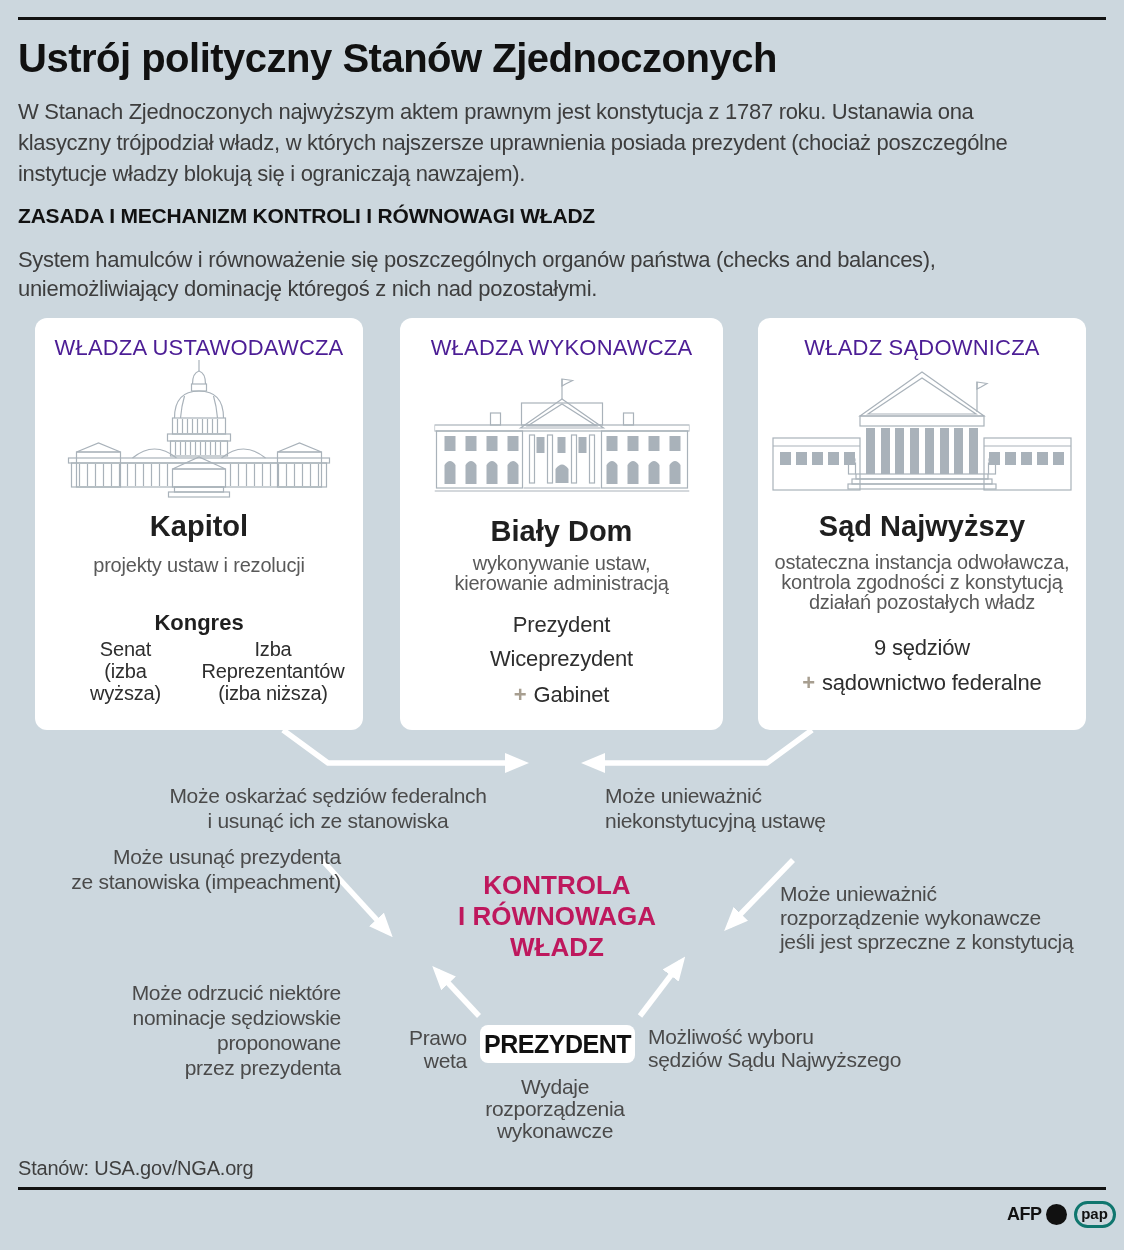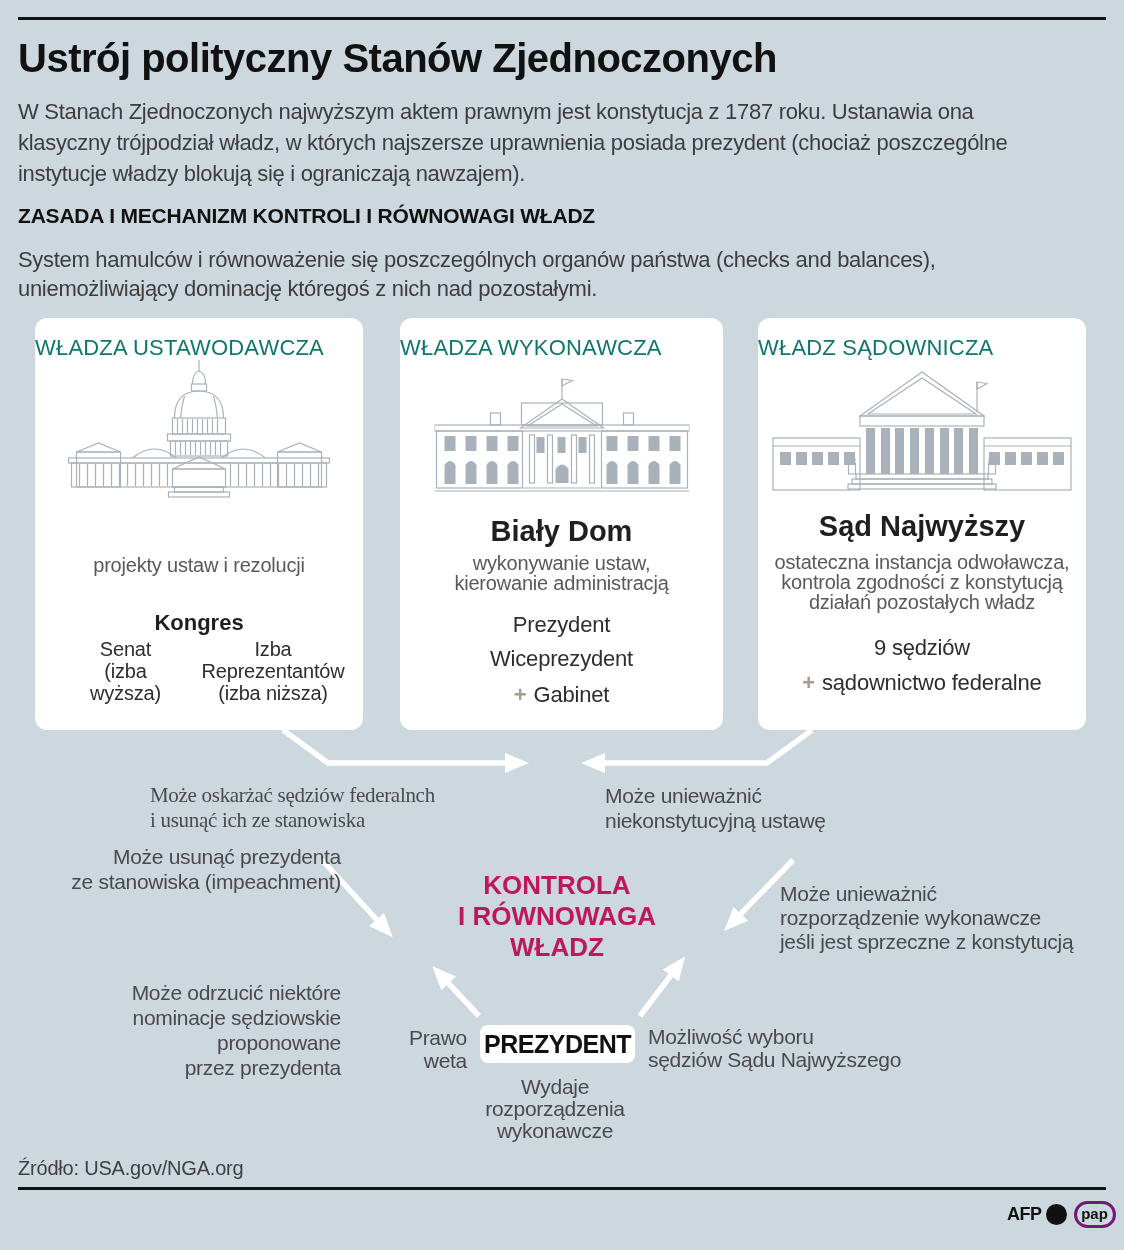--- a/index.html
+++ b/index.html
@@ -13,39 +13,39 @@
   .rule{position:absolute;left:18px;width:1088px;height:3px;background:#121212;}
   .page-title{left:18px;top:36px;font-size:40px;font-weight:700;color:#111;letter-spacing:-0.5px;}
   .intro{left:18px;top:96px;width:1095px;font-size:22px;line-height:31px;color:#3d3d3d;letter-spacing:-0.3px;}
   .sec-head{left:18px;top:204px;font-size:21px;font-weight:800;color:#111;letter-spacing:-0.2px;}
   .sec-desc{left:18px;top:235px;width:1095px;font-size:22px;line-height:29px;color:#3d3d3d;letter-spacing:-0.3px;margin-top:10px;}
 
   .card{position:absolute;top:318px;height:412px;background:#fff;border-radius:12px;}
   .card1{left:35px;width:328px;}
   .card2{left:400px;width:323px;}
   .card3{left:758px;width:328px;}
-  .card-title{position:absolute;top:17px;left:0;right:0;font-size:22px;color:#0f766e;letter-spacing:0.2px;}
+  .card-title{position:absolute;top:17px;left:0;right:0;text-align:center;font-size:22px;color:#4c1d95;letter-spacing:0.2px;}
   .bsvg{position:absolute;left:50%;transform:translateX(-50%);}
   .card-name{position:absolute;left:0;right:0;text-align:center;font-size:29px;font-weight:600;color:#1f1f1f;}
   .card-desc{position:absolute;left:0;right:0;text-align:center;font-size:20px;line-height:20px;color:#595959;letter-spacing:-0.2px;}
   .card-sub{position:absolute;left:0;right:0;text-align:center;font-size:22px;font-weight:700;color:#1f1f1f;}
   .card-item{position:absolute;left:0;right:0;text-align:center;font-size:22px;color:#2e2e2e;letter-spacing:-0.2px;}
   .plus{color:#a79e90;font-weight:700;margin-right:7px;}
   .col{position:absolute;text-align:center;font-size:20px;line-height:22px;color:#2e2e2e;letter-spacing:-0.2px;}
 
   .ann{position:absolute;font-size:21px;line-height:25px;color:#4a4a4a;letter-spacing:-0.3px;}
   .kontrola{position:absolute;left:457px;top:870px;width:200px;text-align:center;
     font-size:26px;line-height:31px;font-weight:700;color:#be185d;}
   .president-box{position:absolute;left:480px;top:1025px;width:155px;height:38px;background:#fff;border-radius:8px;
     text-align:center;line-height:38px;font-size:25px;font-weight:700;color:#111;letter-spacing:-0.5px;}
   .source{position:absolute;left:18px;top:1157px;font-size:20px;color:#3f3f3f;letter-spacing:-0.2px;}
   .logos{position:absolute;left:1007px;top:1201px;display:flex;align-items:center;gap:4px;}
   .afp-text{font-size:18px;font-weight:800;color:#111;letter-spacing:-0.5px;}
   .afp-dot{width:21px;height:21px;border-radius:50%;background:#111;}
-  .pap-oval{width:36px;height:21px;border:3px solid #701a75;border-radius:14px;margin-left:3px;
+  .pap-oval{width:36px;height:21px;border:3px solid #0f766e;border-radius:14px;margin-left:3px;
     font-size:15px;font-weight:700;color:#111;text-align:center;line-height:20px;letter-spacing:0;}
   svg.overlay{position:absolute;left:0;top:0;pointer-events:none;}
 </style>
 </head>
 <body>
 
 <div class="canvas">
 
   <div class="rule" style="top:17px;"></div>
 
@@ -130,20 +130,21 @@
 
         <path d="M108,60 Q108,33 132.5,33 Q157,33 157,60"></path>
         <path d="M118,38 Q115,48 114,60"></path>
           <path d="M147,38 Q150,48 151,60"></path>
 
         <rect x="125" y="26" width="15" height="7"></rect>
         <path d="M126,26 Q126,15 132.5,13 Q139,15 139,26"></path>
         <line x1="132.5" y1="2" x2="132.5" y2="13"></line>
       </g>
     </svg>
+    <div class="card-name" style="top:192px;">Kapitol</div>
     <div class="card-desc" style="top:237px;">projekty ustaw i rezolucji</div>
     <div class="card-sub" style="top:292px;">Kongres</div>
     <div class="col pre" style="left:18px;top:320px;width:145px;">Senat
 (izba
 wyższa)</div>
     <div class="col pre" style="left:158px;top:320px;width:160px;">Izba
 Reprezentantów
 (izba niższa)</div>
   </div>
 
@@ -261,21 +262,21 @@
     <g stroke="#ffffff" stroke-width="5.5" fill="none">
       <path d="M283,730 L328,763 L522,763" marker-end="url(#ah)"></path>
       <path d="M812,730 L767,763 L588,763" marker-end="url(#ah)"></path>
       <path d="M322,860 L388,932" marker-end="url(#ah)"></path>
       <path d="M479,1016 L437,971" marker-end="url(#ah)"></path>
       <path d="M793,860 L729,926" marker-end="url(#ah)"></path>
       <path d="M640,1016 L681,962" marker-end="url(#ah)"></path>
     </g>
   </svg>
 
-  <div class="ann pre" style="left:150px;top:783px;width:356px;text-align:left;font-family:Liberation Serif, serif;">Może oskarżać sędziów federalnch
+  <div class="ann pre" style="left:150px;top:783px;width:356px;text-align:center;">Może oskarżać sędziów federalnch
 i usunąć ich ze stanowiska</div>
   <div class="ann pre" style="left:605px;top:783px;">Może unieważnić
 niekonstytucyjną ustawę</div>
   <div class="kontrola pre">KONTROLA
 I RÓWNOWAGA
 WŁADZ</div>
   <div class="ann pre" style="left:40px;top:844px;width:301px;text-align:right;">Może usunąć prezydenta
 ze stanowiska (impeachment)</div>
   <div class="ann pre" style="left:780px;top:882px;width:320px;line-height:24px;">Może unieważnić
 rozporządzenie wykonawcze
@@ -287,21 +288,21 @@
 
   <div class="ann pre" style="left:367px;top:1026px;width:100px;text-align:right;line-height:23px;">Prawo
 weta</div>
   <div class="president-box">PREZYDENT</div>
   <div class="ann pre" style="left:648px;top:1025px;width:290px;line-height:23px;">Możliwość wyboru
 sędziów Sądu Najwyższego</div>
   <div class="ann pre" style="left:455px;top:1076px;width:200px;text-align:center;line-height:22px;">Wydaje
 rozporządzenia
 wykonawcze</div>
 
-  <div class="source">Źródło: USA.gov/NGA.org</div>
+  <div class="source">Stanów: USA.gov/NGA.org</div>
   <div class="rule" style="top:1187px;"></div>
   <div class="logos">
     <span class="afp-text">AFP</span>
     <span class="afp-dot"></span>
     <span class="pap-oval">pap</span>
   </div>
 
 </div>
 
 </body></html>

